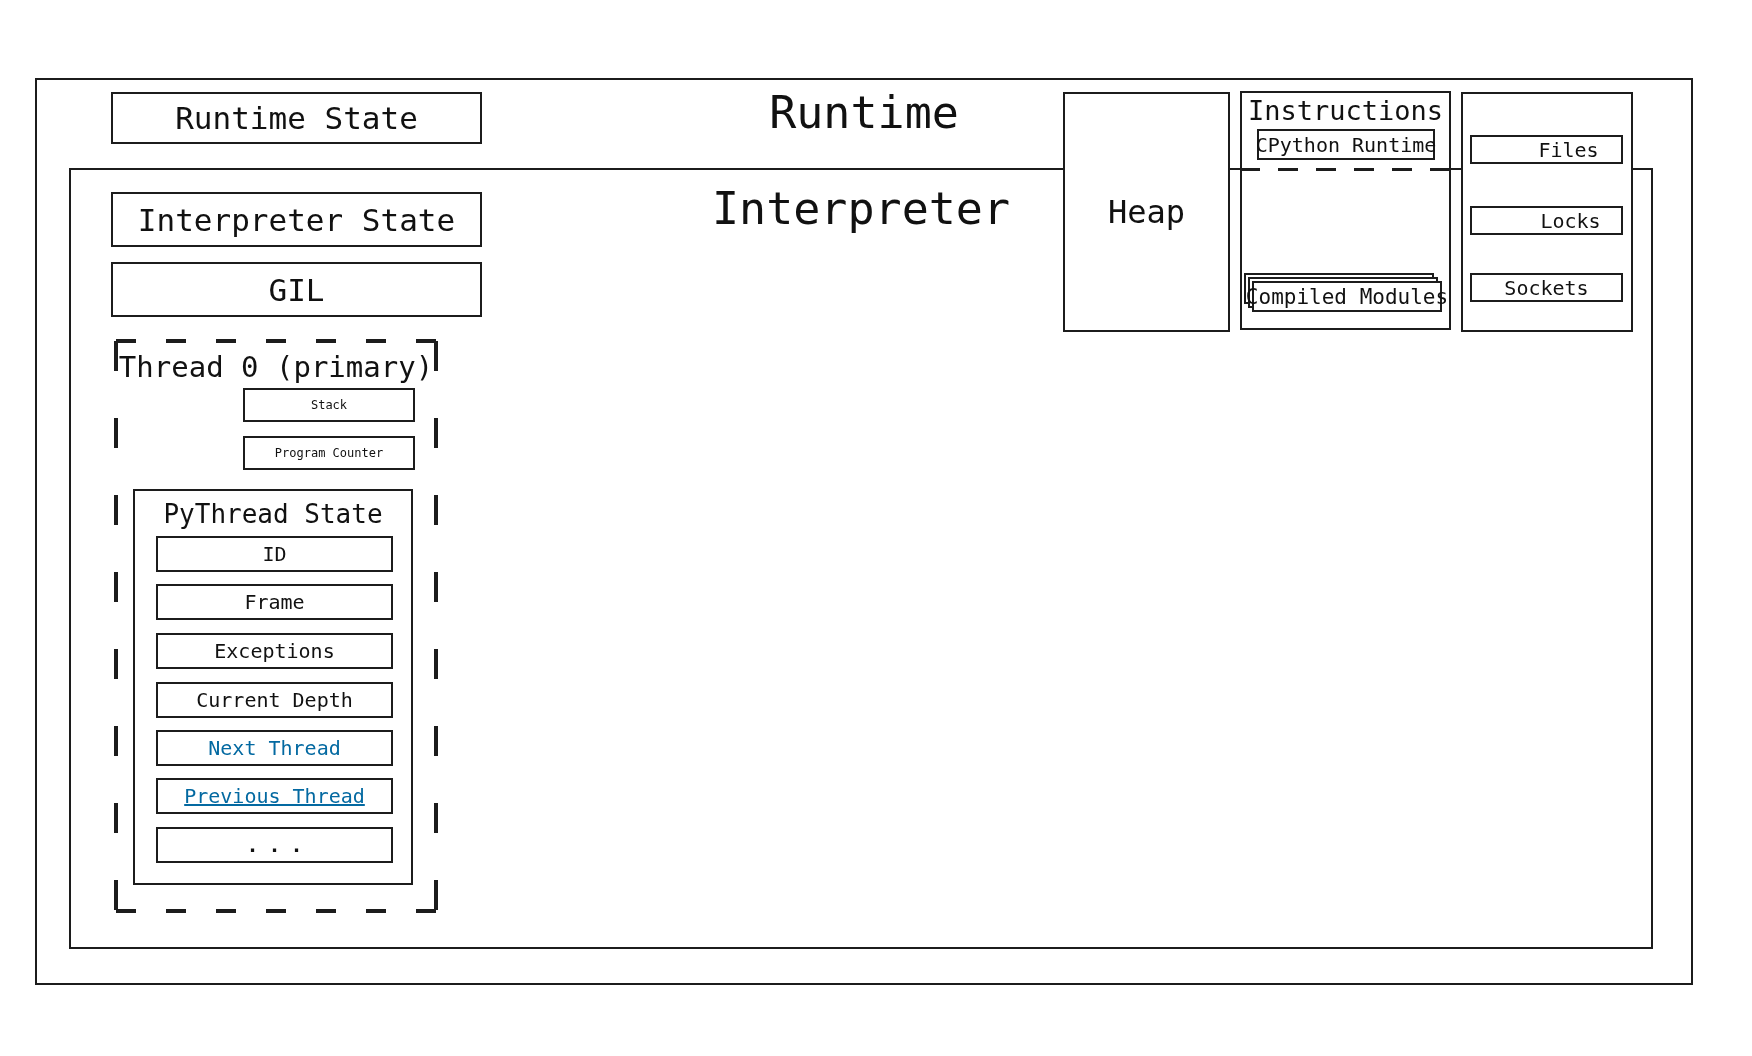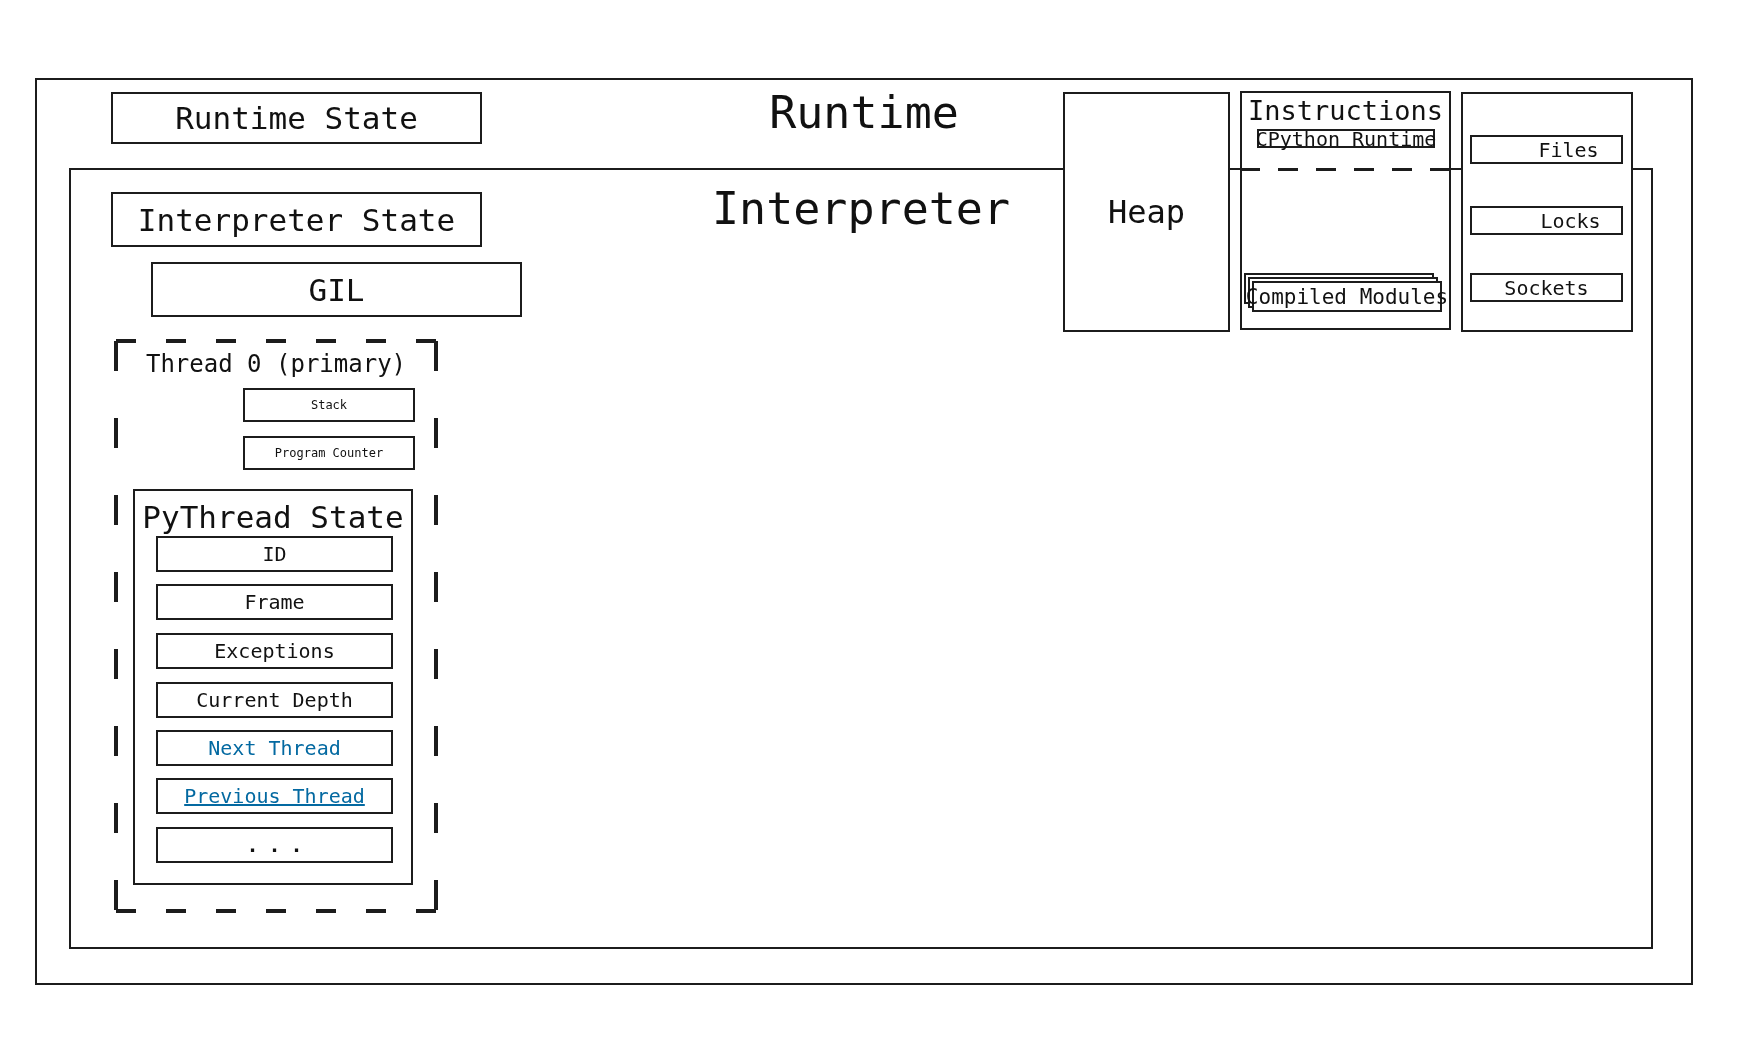--- a/index.html
+++ b/index.html
@@ -62,38 +62,38 @@
   </div>
 
   <div class="abs outline" style="left:69px; top:168px; width:1584px; height:781px;">
     <div class="big-title" style="top:12px;">Interpreter</div>
   </div>
 
   <div class="abs outline center-flex section-label" style="left:111px; top:92px; width:371px; height:52px;">Runtime State</div>
 
   <div class="abs outline center-flex section-label" style="left:111px; top:192px; width:371px; height:55px;">Interpreter State</div>
 
-  <div class="abs outline center-flex section-label" style="left:111px; top:262px; width:371px; height:55px;margin-left:40px;">GIL</div>
+  <div class="abs outline center-flex section-label" style="left:111px; top:262px; width:371px; height:55px;">GIL</div>
 
   <div class="abs" style="left:113px; top:338px; width:326px; height:576px;">
     <svg class="thread-svg" width="326" height="576" viewBox="0 0 326 576">
       <line x1="3" y1="3" x2="323" y2="3" stroke="#1c1c1c" stroke-width="4" stroke-dasharray="20 30"></line>
       <line x1="3" y1="573" x2="323" y2="573" stroke="#1c1c1c" stroke-width="4" stroke-dasharray="20 30"></line>
       <line x1="3" y1="3" x2="3" y2="573" stroke="#1c1c1c" stroke-width="4" stroke-dasharray="30 47"></line>
       <line x1="323" y1="3" x2="323" y2="573" stroke="#1c1c1c" stroke-width="4" stroke-dasharray="30 47"></line>
     </svg>
 
-    <div class="big-title" style="top:12px; font-size:24px;">Thread 0 (primary)</div>
+    <div class="big-title" style="top:12px; font-size:29px;">Thread 0 (primary)</div>
 
     <div class="abs outline center-flex small-label" style="left:130px; top:50px; width:172px; height:34px;">Stack</div>
 
     <div class="abs outline center-flex small-label" style="left:130px; top:98px; width:172px; height:34px;">Program Counter</div>
 
     <div class="abs outline" style="left:20px; top:151px; width:280px; height:396px;">
-      <div class="big-title" style="top:8px; font-size:31px;">PyThread State</div>
+      <div class="big-title" style="top:8px; font-size:26px;">PyThread State</div>
 
       <div class="abs outline center-flex item-label" style="left:21px; top:45px; width:237px; height:36px;">ID</div>
 
       <div class="abs outline center-flex item-label" style="left:21px; top:93px; width:237px; height:36px;">Frame</div>
 
       <div class="abs outline center-flex item-label" style="left:21px; top:142px; width:237px; height:36px;">Exceptions</div>
 
       <div class="abs outline center-flex item-label" style="left:21px; top:191px; width:237px; height:36px;">Current Depth</div>
 
       <div class="abs outline center-flex item-label muted" style="left:21px; top:239px; width:237px; height:36px;">Next Thread</div>
@@ -104,21 +104,21 @@
     </div>
   </div>
 
   <div class="abs outline center-flex" style="left:1063px; top:92px; width:167px; height:240px; font-size:32px;text-align:right;">
     <span>Heap</span>
   </div>
 
   <div class="abs outline" style="left:1240px; top:91px; width:211px; height:239px;">
     <div class="big-title" style="top:2px; font-size:27px;">Instructions</div>
 
-    <div class="abs outline center-flex" style="left:15px; top:36px; width:178px; height:19px; font-size:20px;">CPython Runtime</div>
+    <div class="abs outline center-flex" style="left:15px; top:36px; width:178px; height:31px; font-size:20px;">CPython Runtime</div>
 
     <div class="dashed-sep" style="top:75px;"></div>
 
     <div class="abs outline" style="left:2px; top:180px; width:190px; height:31px;"></div>
     <div class="abs outline" style="left:6px; top:184px; width:190px; height:31px;"></div>
     <div class="abs outline center-flex" style="left:10px; top:188px; width:190px; height:31px; font-size:21px;">Compiled Modules</div>
   </div>
 
   <div class="abs outline" style="left:1461px; top:92px; width:172px; height:240px;">
     <div class="abs outline center-flex" style="left:7px; top:41px; width:153px; height:29px; font-size:20px;padding-left:44px;">Files</div>

